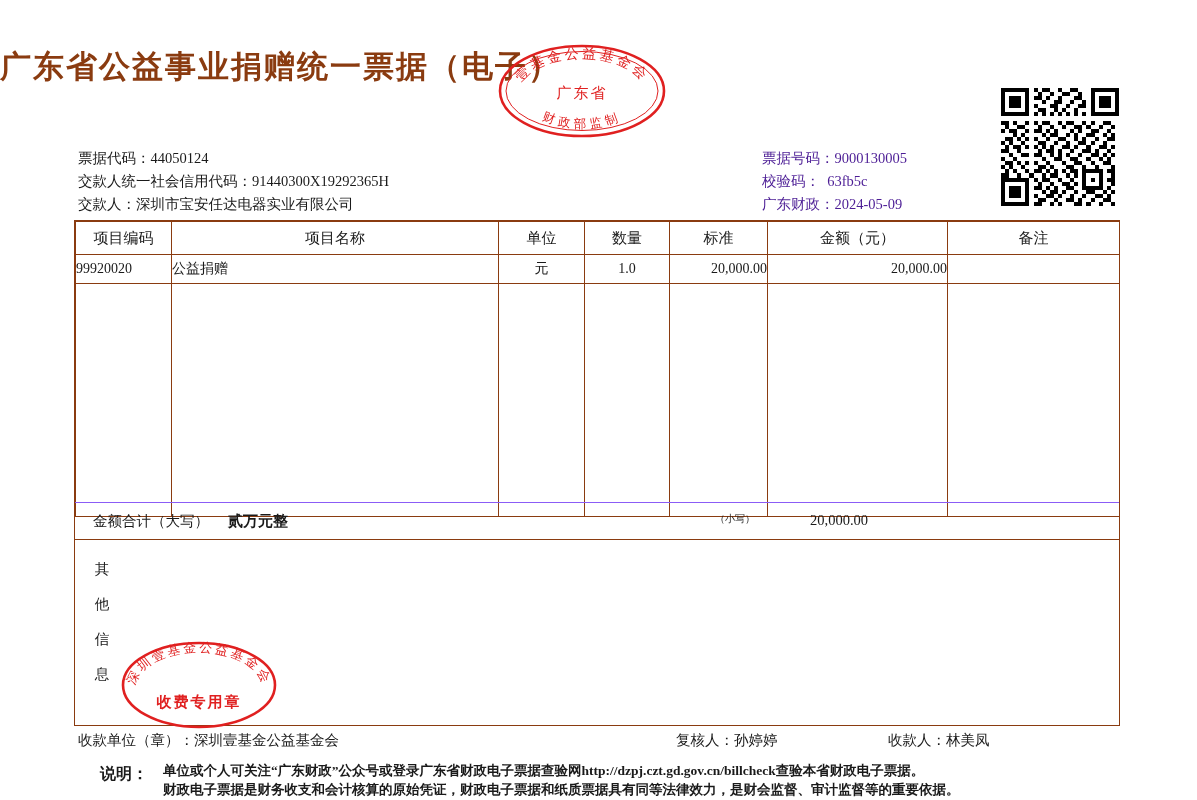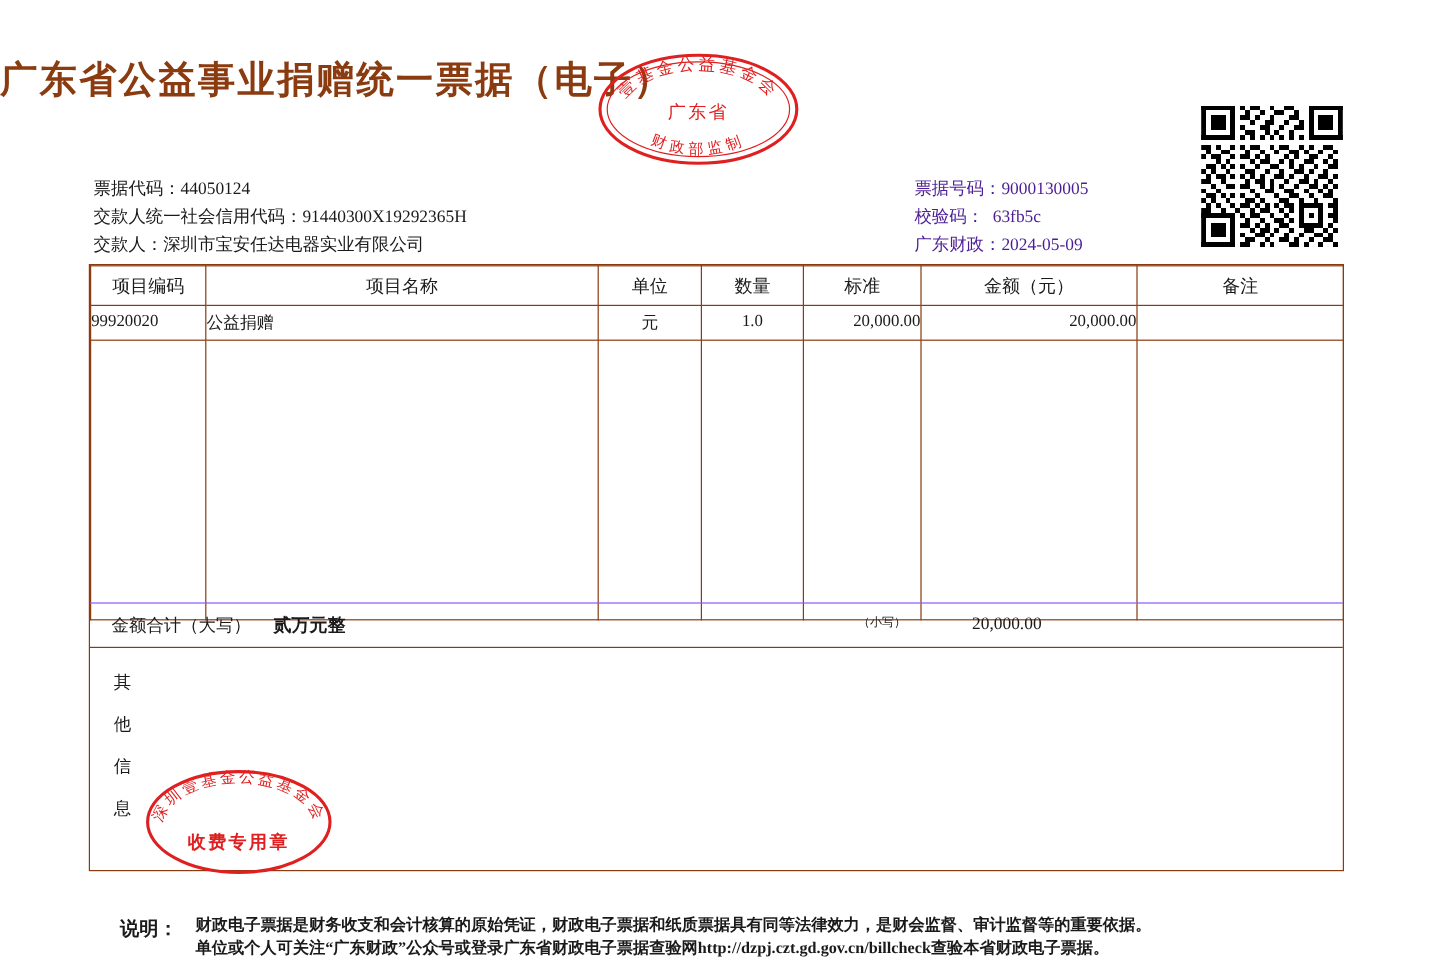--- a/index.html
+++ b/index.html
@@ -547,25 +547,30 @@
     <div class="other-block">
       <div class="other-label">
         <div>其</div>
         <div>他</div>
         <div>信</div>
         <div>息</div>
       </div>
     </div>
   </div>
 
+  <div class="sig">
+    <span class="payee-unit"><span>收款单位（章）：</span><span>深圳壹基金公益基金会</span></span>
+    <span class="reviewer"><span>复核人：</span><span>孙婷婷</span></span>
+    <span class="cashier"><span>收款人：</span><span>林美凤</span></span>
+  </div>
 
   <div class="notes-label">说明：</div>
   <div class="notes-body">
+    <div>单位或个人可关注“广东财政”公众号或登录广东省财政电子票据查验网http://dzpj.czt.gd.gov.cn/billcheck查验本省财政电子票据。</div>
     <div>财政电子票据是财务收支和会计核算的原始凭证，财政电子票据和纸质票据具有同等法律效力，是财会监督、审计监督等的重要依据。</div>
-    <div>单位或个人可关注“广东财政”公众号或登录广东省财政电子票据查验网http://dzpj.czt.gd.gov.cn/billcheck查验本省财政电子票据。</div>
   </div>
 
   <div class="seal-top">
     <svg width="172" height="98" viewBox="0 0 172 98">
       <ellipse cx="86" cy="49" rx="82" ry="45" fill="none" stroke="#e02020" stroke-width="2.6"></ellipse>
       <ellipse cx="86" cy="49" rx="76" ry="39.5" fill="none" stroke="#e02020" stroke-width="1"></ellipse>
       <path id="arcTop" d="M 22 52 A 64 36 0 0 1 150 52" fill="none" stroke="none"></path>
       <text class="seal-text" font-size="14" letter-spacing="3">
         <textPath href="#arcTop" startOffset="50%" text-anchor="middle">壹基金公益基金会</textPath>
       </text>

